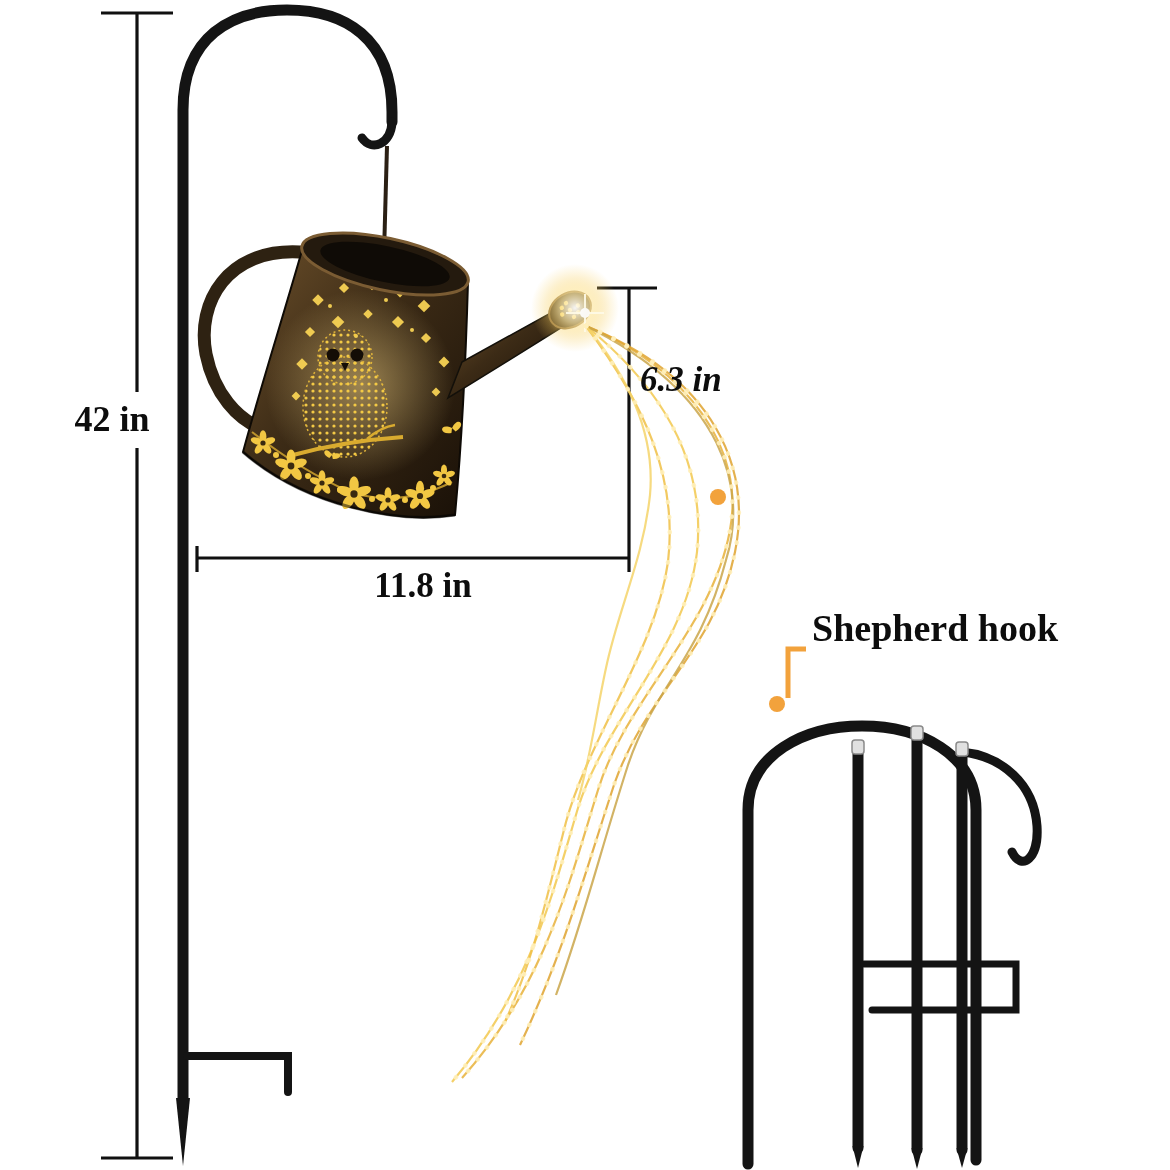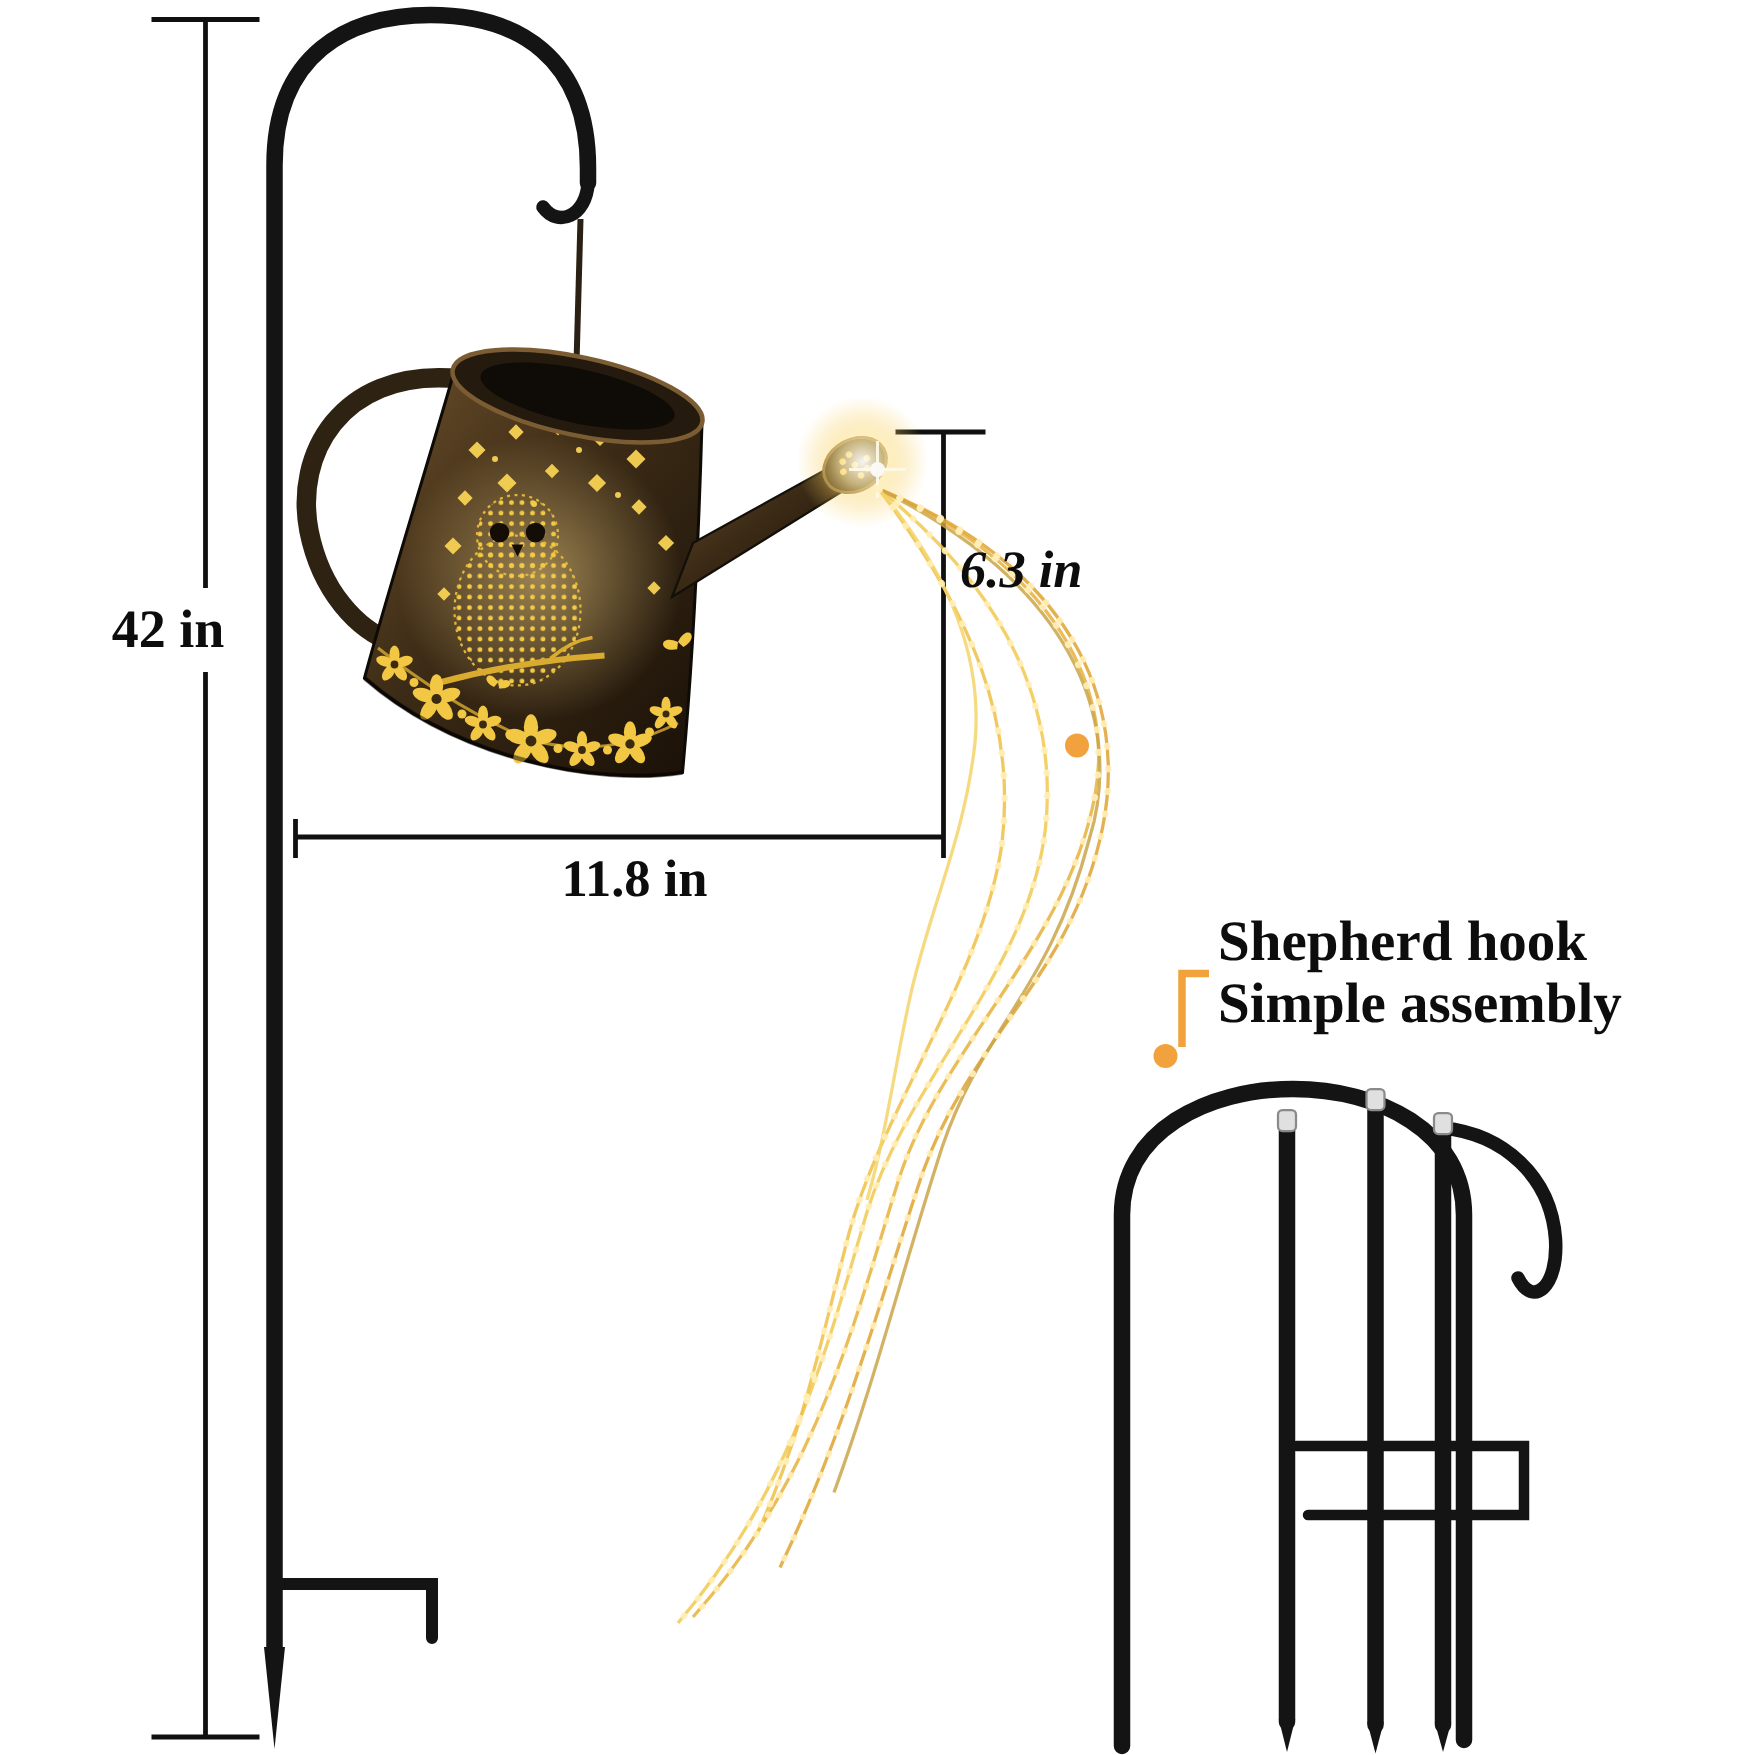--- a/index.html
+++ b/index.html
@@ -213,16 +213,15 @@
     </g>
   </svg>
 
   <div class="label dim-height">42 in</div>
   <div class="label dim-width">11.8 in</div>
   <div class="label dim-spout">6.3 in</div>
 
 
   <div class="label note-hook">
     <div>Shepherd hook</div>
-    <div>Simple assembly</div>
   </div>
 
 </div>
 
 </body></html>

